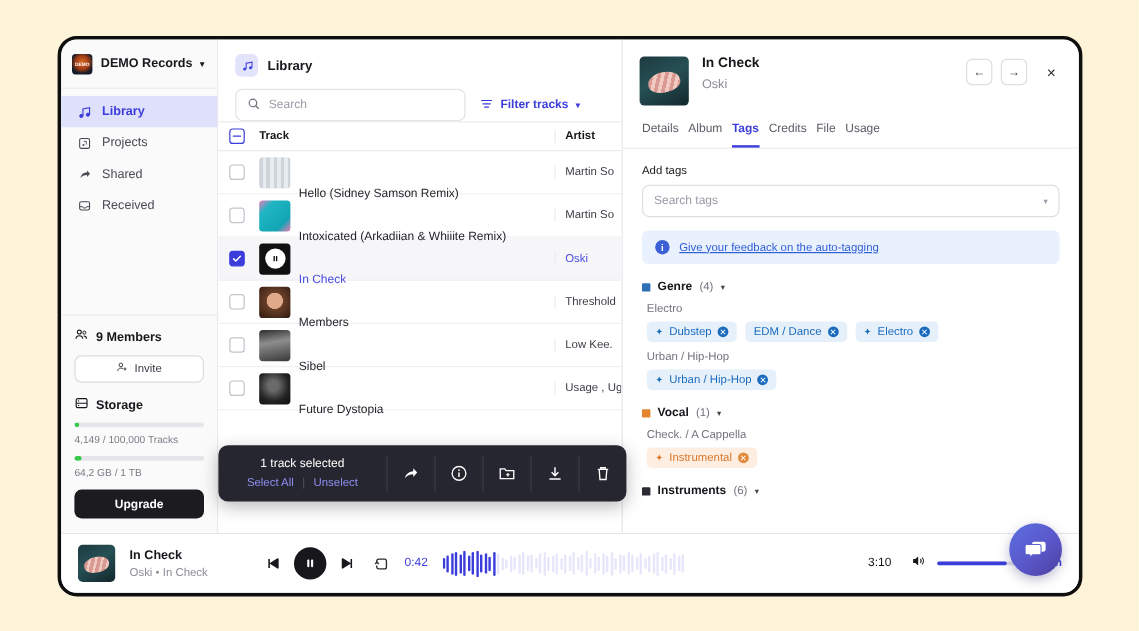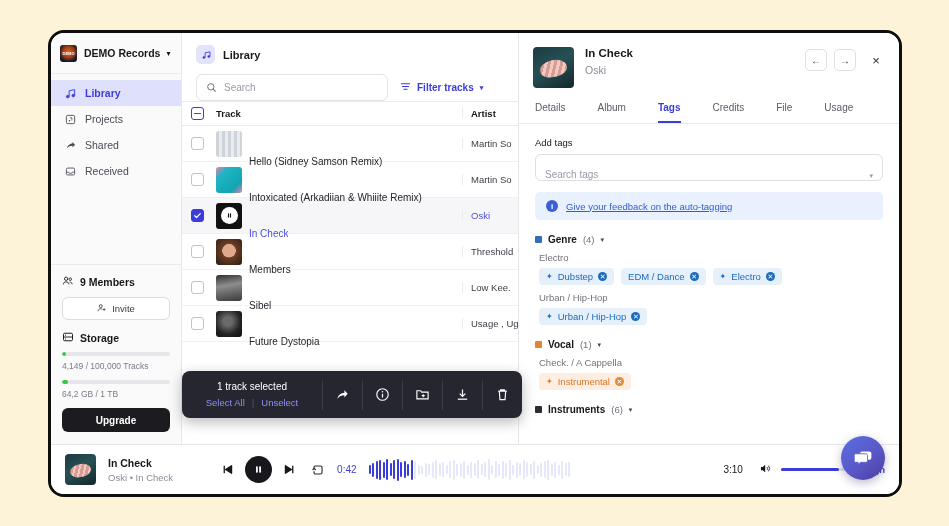--- a/index.html
+++ b/index.html
@@ -155,28 +155,28 @@
   }
   .d-title { font-size:11.5px; font-weight:700; color:#17171c; }
   .d-sub { font-size:10.5px; color:#8c8c98; margin-top:5px; }
   .d-nav { margin-left:auto; display:flex; align-items:center; gap:7px; padding-top:2px; }
   .navbtn {
     width:22px;height:22px;border:1px solid #dedee4;border-radius:5px;background:#fff;
     display:flex;align-items:center;justify-content:center;cursor:pointer;font-size:10px;color:#39393f;
   }
   .closebtn { width:18px;height:18px;display:flex;align-items:center;justify-content:center;cursor:pointer;color:#2b2b32;font-size:13px; margin-left:4px;}
 
-  .tabs { display:flex; gap:32px; padding:14px 16px 0; border-bottom:1px solid #ebebef; }
+  .tabs { display:flex; gap:8px; padding:14px 16px 0; border-bottom:1px solid #ebebef; }
   .tab { font-size:10px; color:#5b5b66; padding-bottom:8px; cursor:pointer; white-space:nowrap; }
   .tab.active { color:#3b3ddb; font-weight:700; border-bottom:2px solid #3b3ddb; }
 
   .d-body { padding:13px 16px 0; overflow:hidden; flex:1; }
   .lbl { font-size:9.5px; font-weight:400; color:#17171c; margin-bottom:6px; }
   .tag-search {
-    height:27px;border:1px solid #dedee4;border-radius:6px;display:flex;align-items:flex-end;
+    height:27px;border:1px solid #dedee4;border-radius:6px;display:flex;align-items:center;
     padding:0 9px; justify-content:space-between;
   }
   .tag-search span { font-size:10px;color:#9a9aa6; }
   .tag-search i { font-size:7px;color:#9a9aa6;font-style:normal; }
   .notice {
     margin-top:11px; height:28px; background:#e9f0fe; border-radius:5px;
     display:flex;align-items:center;gap:8px;padding:0 11px;
   }
   .notice a { font-size:9.5px;color:#2f5fd8;text-decoration:underline;cursor:pointer; }
   .info-dot { width:12px;height:12px;border-radius:50%;background:#3b5fd4;color:#fff;font-size:8px;

